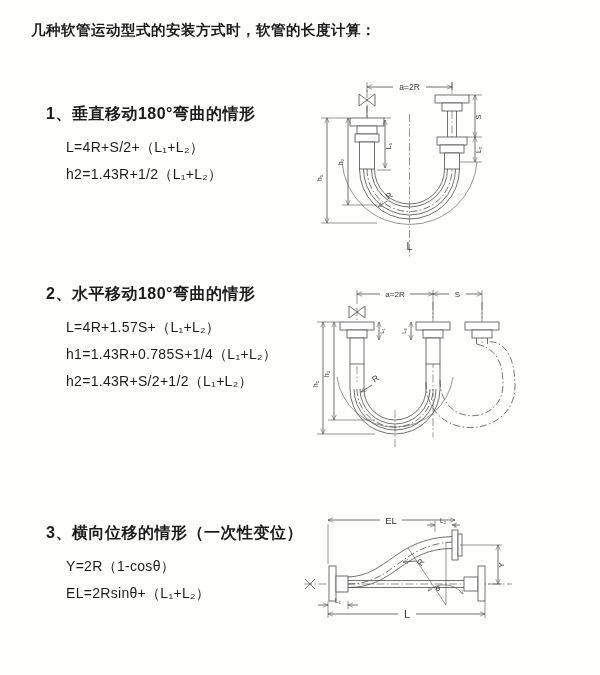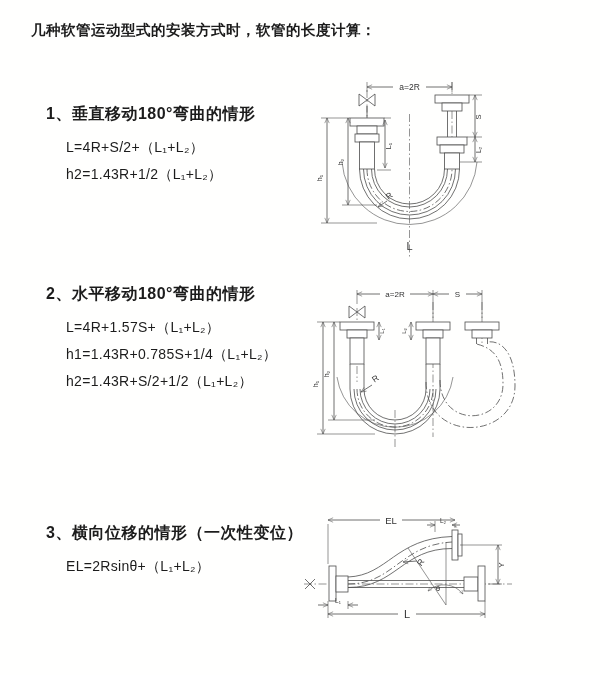--- a/index.html
+++ b/index.html
@@ -37,20 +37,21 @@
 
   <div class="section" style="top:284px;">
     <div class="heading">2、水平移动180°弯曲的情形</div>
     <div class="formula">L=4R+1.57S+（L₁+L₂）</div>
     <div class="formula">h1=1.43R+0.785S+1/4（L₁+L₂）</div>
     <div class="formula">h2=1.43R+S/2+1/2（L₁+L₂）</div>
   </div>
 
   <div class="section" style="top:516px;margin-top:7px;">
     <div class="heading">3、横向位移的情形（一次性变位）</div>
+    <div class="formula">Y=2R（1-cosθ）</div>
     <div class="formula">EL=2Rsinθ+（L₁+L₂）</div>
   </div>
 
   <div class="diagram" style="left:305px;top:62px;">
     <svg width="285" height="205" viewBox="0 0 285 205">
       <defs>
         <pattern id="d1h" patternUnits="userSpaceOnUse" width="4" height="4">
           <path d="M0,4 L4,0 M0,0 L4,4" stroke="#8a8a8a" stroke-width="0.5"></path>
         </pattern>
         <marker id="d1a" viewBox="0 0 10 10" refX="9" refY="5" markerWidth="8" markerHeight="8" orient="auto-start-reverse">

